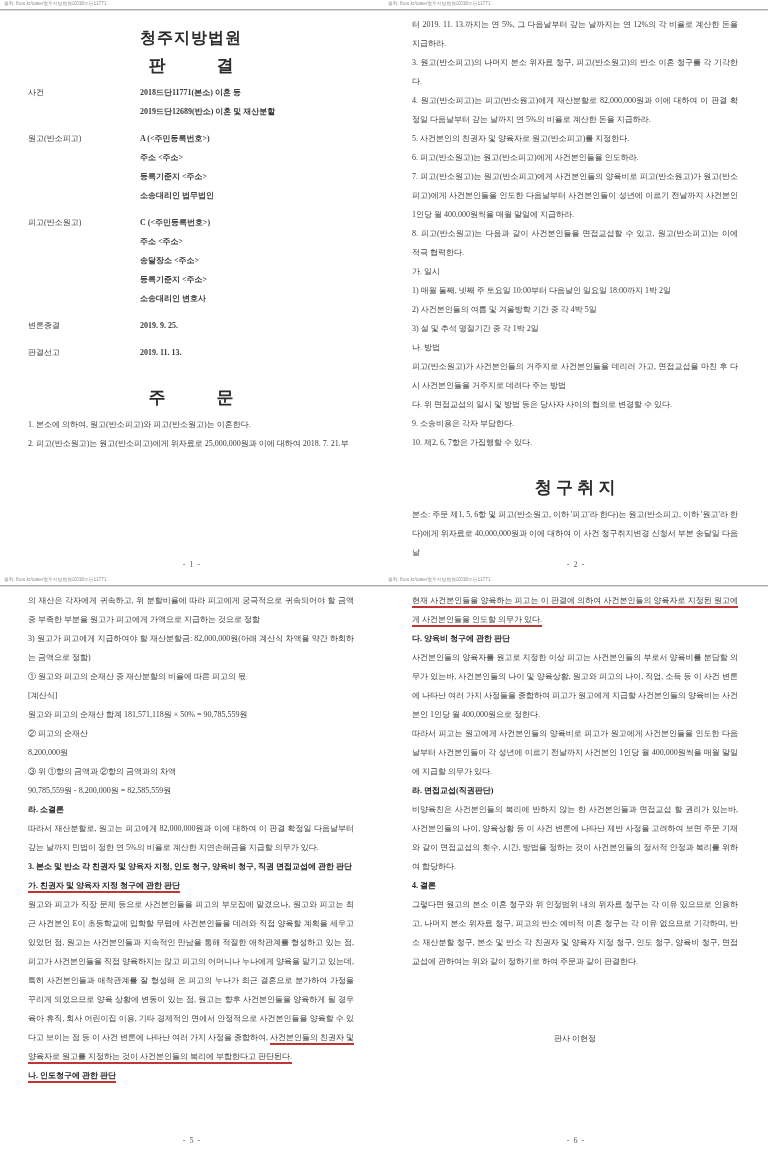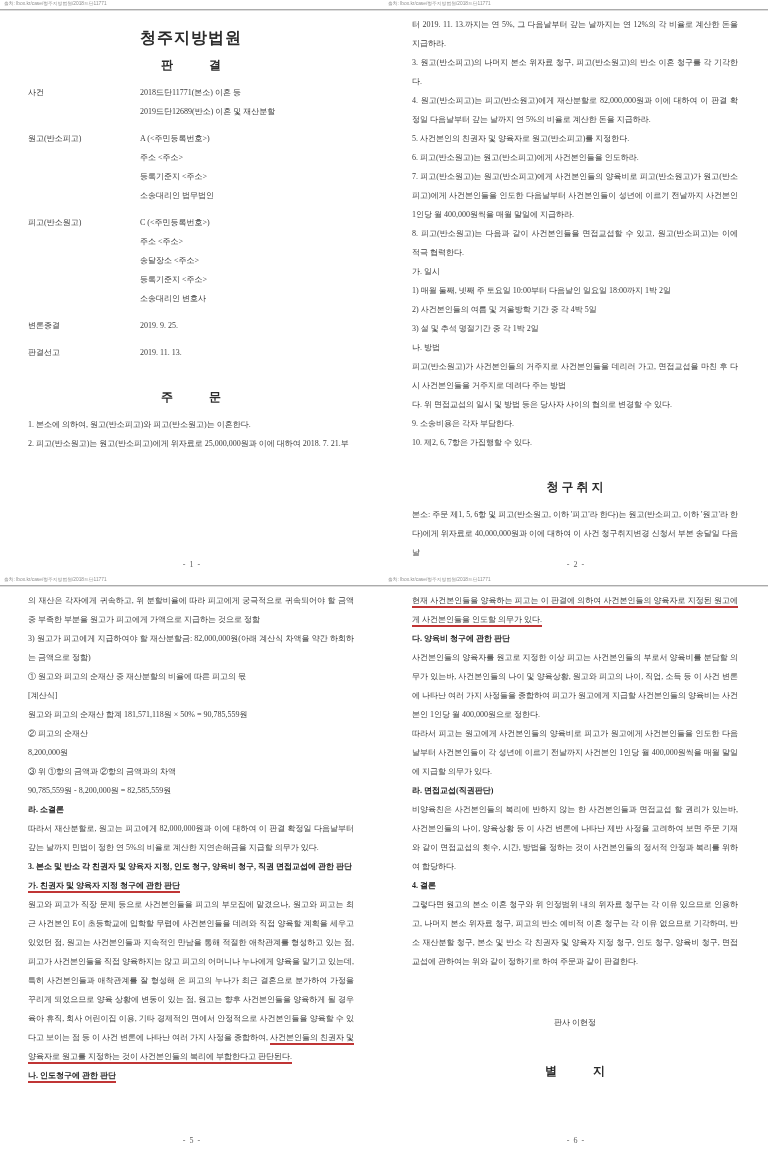--- a/index.html
+++ b/index.html
@@ -32,38 +32,38 @@
     font-size: 8px; line-height: 19px;
     text-align: justify; word-break: break-all; color: #3b3b3b;
   }
   .doc-title {
     margin-top: 13px; text-align: center; text-align-last: center;
     font-weight: bold; font-size: 16px; letter-spacing: 1px;
     color: #2b2b2b; word-break: keep-all;
   }
   .doc-heading {
     margin-top: 26px; margin-bottom: 8px; text-align: center; text-align-last: center;
-    font-weight: bold; font-size: 12px; color: #2b2b2b; word-break: keep-all;
+    font-weight: bold; font-size: 17px; color: #2b2b2b; word-break: keep-all;
   }
   .doc-heading.subtitle { margin-top: 9px; margin-bottom: 0; }
   .doc-heading.annex { margin-top: 30px; }
   .kv { display: flex; margin-top: 8px; text-align: left; text-align-last: left; }
   .kv:first-of-type { margin-top: 0; }
   .kv-label { width: 112px; flex: none; }
   .kv-values { flex: 1; }
-  .kv-line { text-align: left; }
+  .kv-line { text-align: left; font-weight: bold; }
   .para { margin: 0; }
   .para.bold { font-weight: bold; color: #262626; }
   .redline {
     text-decoration: underline;
     text-decoration-color: var(--accent);
     text-decoration-thickness: 2px;
     text-underline-offset: 3px;
   }
-  .sign { margin-top: 42px; text-align: center; text-align-last: center; }
+  .sign { margin-top: 58px; text-align: center; text-align-last: center; }
   .page-footer {
     position: absolute; bottom: 7px; left: 0; width: 100%;
     text-align: center; font-size: 8px; color: #5a5a5a; letter-spacing: 1px;
   }
 </style>
 </head>
 <body>
 
 <main class="grid">
     <section class="page">
@@ -169,17 +169,16 @@
       <div class="page-body">
         <p class="para"><span class="redline">현재 사건본인들을 양육하는 피고는 이 판결에 의하여 사건본인들의 양육자로 지정된 원고에게 사건본인들을 인도할 의무가 있다.</span></p>
         <p class="para bold">다. 양육비 청구에 관한 판단</p>
         <p class="para">사건본인들의 양육자를 원고로 지정한 이상 피고는 사건본인들의 부로서 양육비를 분담할 의무가 있는바, 사건본인들의 나이 및 양육상황, 원고와 피고의 나이, 직업, 소득 등 이 사건 변론에 나타난 여러 가지 사정들을 종합하여 피고가 원고에게 지급할 사건본인들의 양육비는 사건본인 1인당 월 400,000원으로 정한다.</p>
         <p class="para">따라서 피고는 원고에게 사건본인들의 양육비로 피고가 원고에게 사건본인들을 인도한 다음날부터 사건본인들이 각 성년에 이르기 전날까지 사건본인 1인당 월 400,000원씩을 매월 말일에 지급할 의무가 있다.</p>
         <p class="para bold">라. 면접교섭(직권판단)</p>
         <p class="para">비양육친은 사건본인들의 복리에 반하지 않는 한 사건본인들과 면접교섭 할 권리가 있는바, 사건본인들의 나이, 양육상황 등 이 사건 변론에 나타난 제반 사정을 고려하여 보면 주문 기재와 같이 면접교섭의 횟수, 시간, 방법을 정하는 것이 사건본인들의 정서적 안정과 복리를 위하여 합당하다.</p>
         <p class="para bold">4. 결론</p>
         <p class="para">그렇다면 원고의 본소 이혼 청구와 위 인정범위 내의 위자료 청구는 각 이유 있으므로 인용하고, 나머지 본소 위자료 청구, 피고의 반소 예비적 이혼 청구는 각 이유 없으므로 기각하며, 반소 재산분할 청구, 본소 및 반소 각 친권자 및 양육자 지정 청구, 인도 청구, 양육비 청구, 면접교섭에 관하여는 위와 같이 정하기로 하여 주문과 같이 판결한다.</p>
         <div class="sign">판사 이현정</div>
-        <div class="doc-heading annex">별　　　지</div>
       </div>
       <div class="page-footer">- 6 -</div>
     </section>
   </main>
 
 </body></html>

